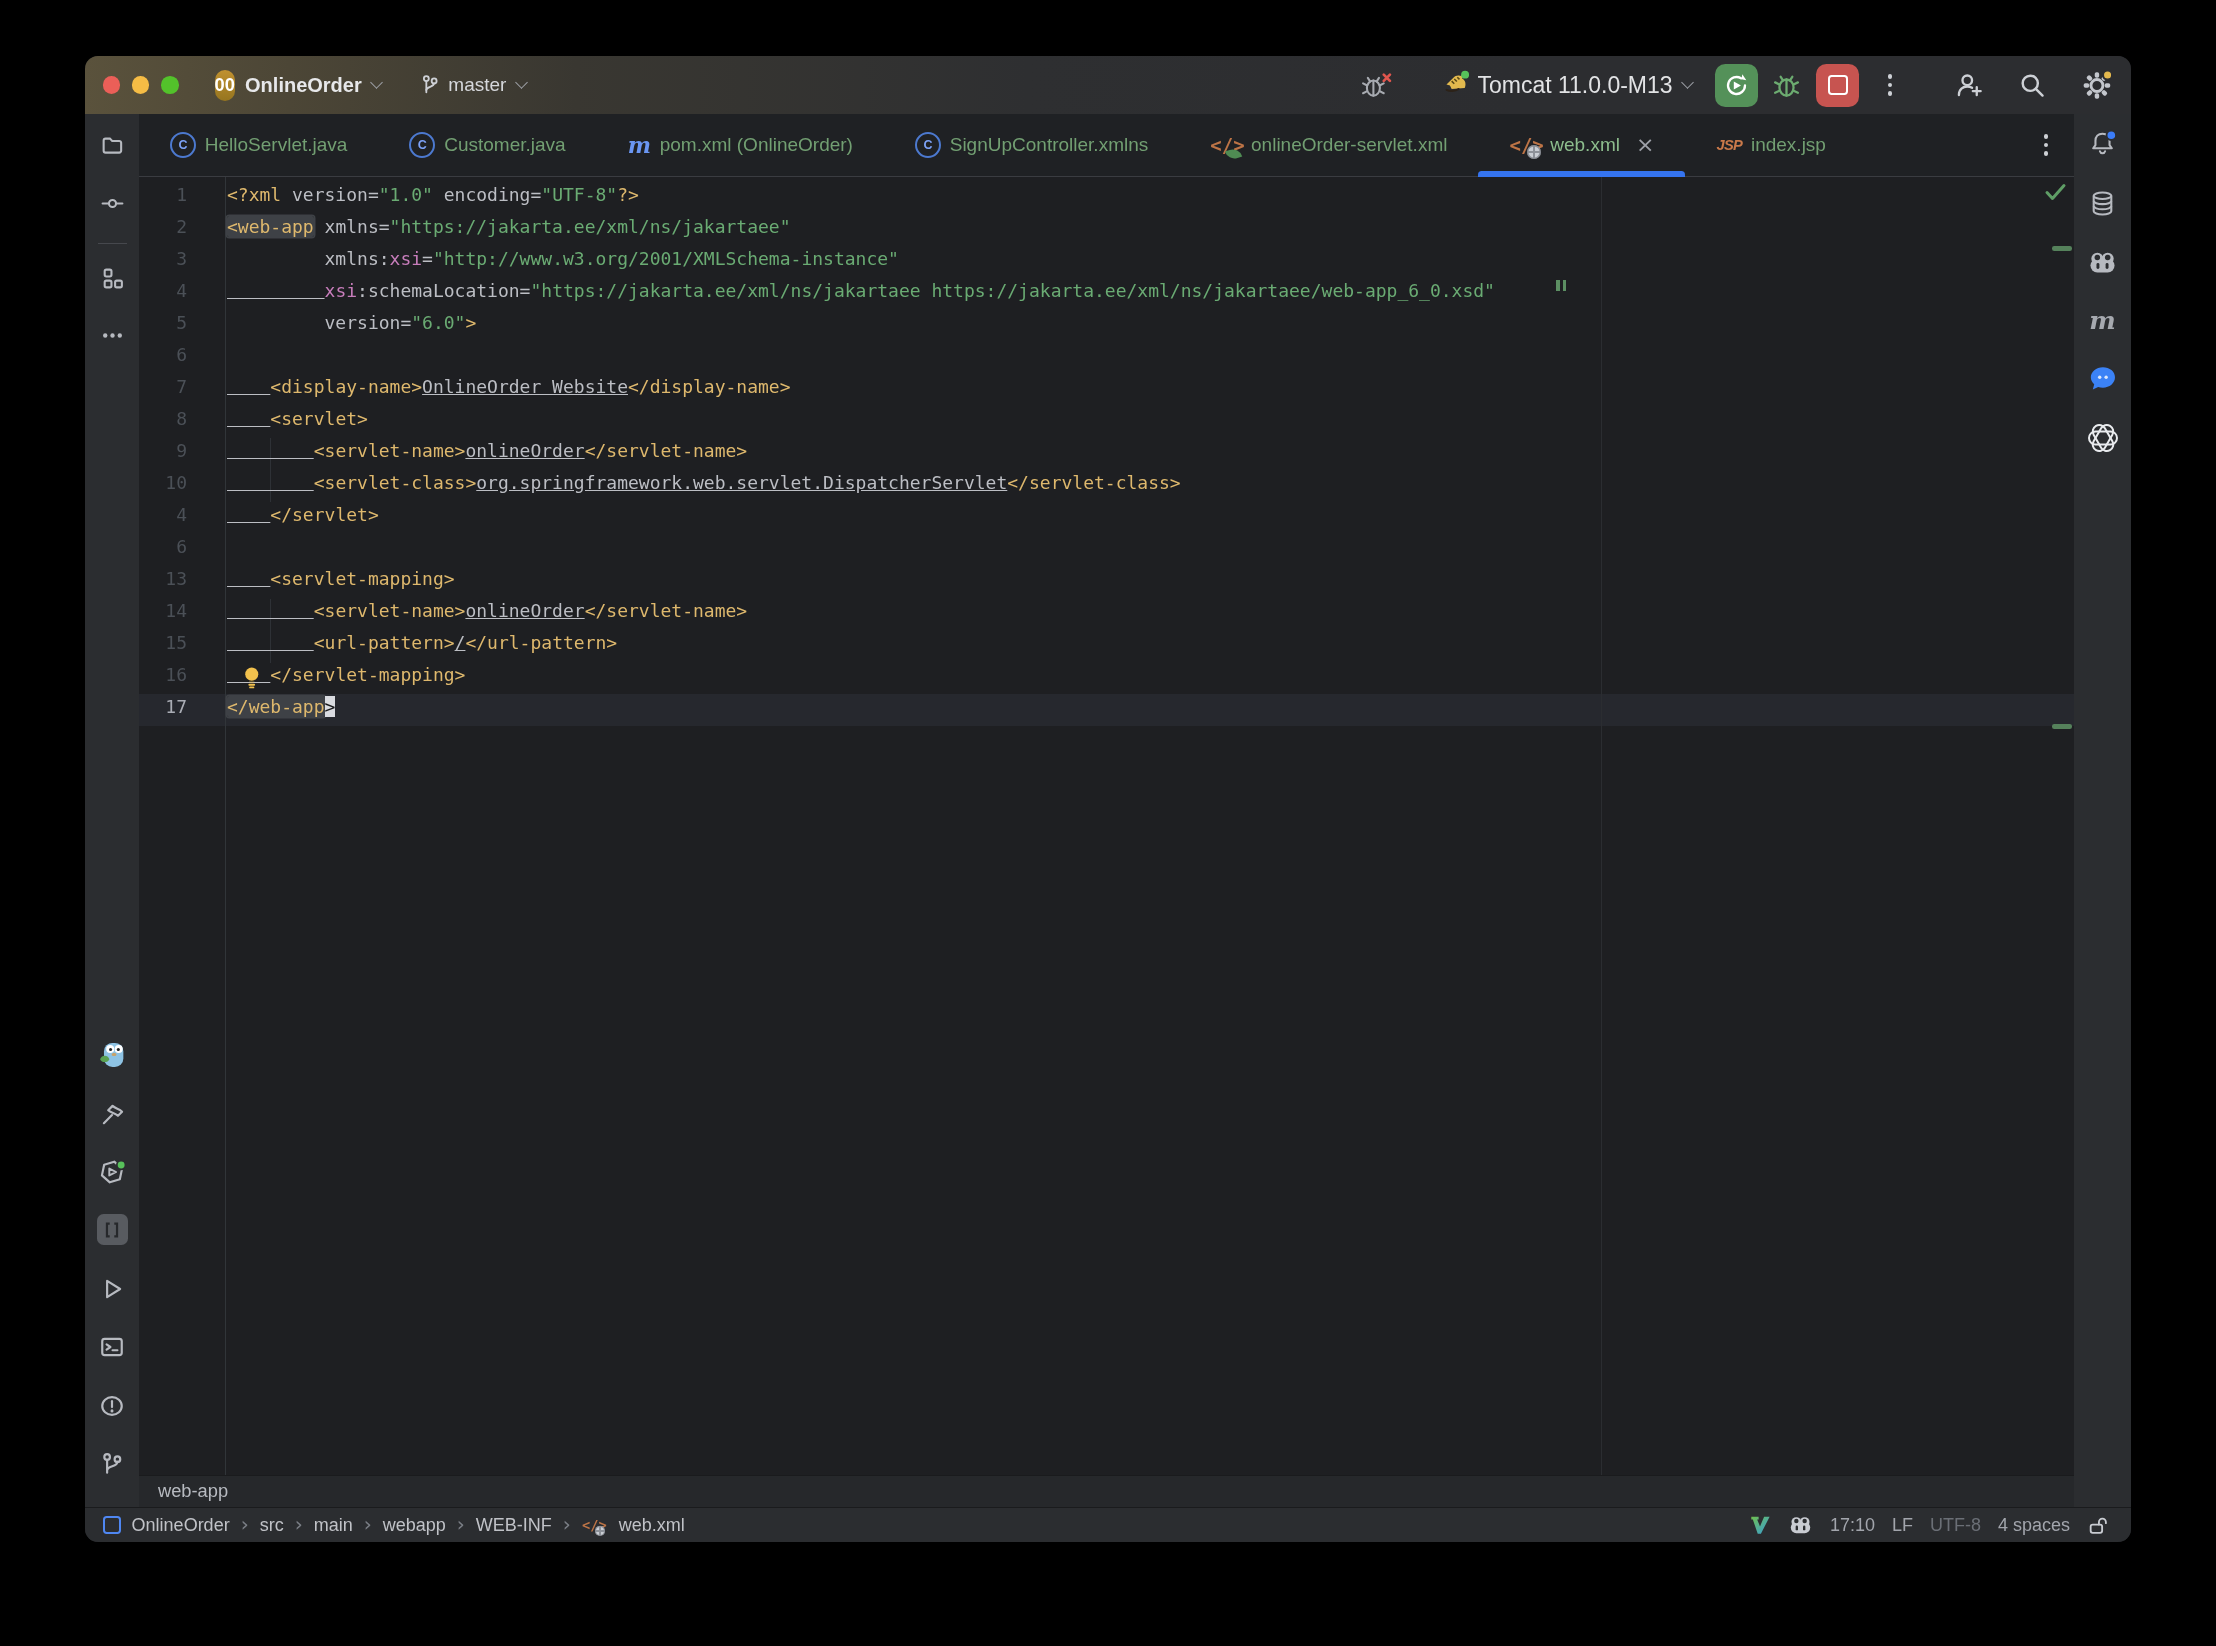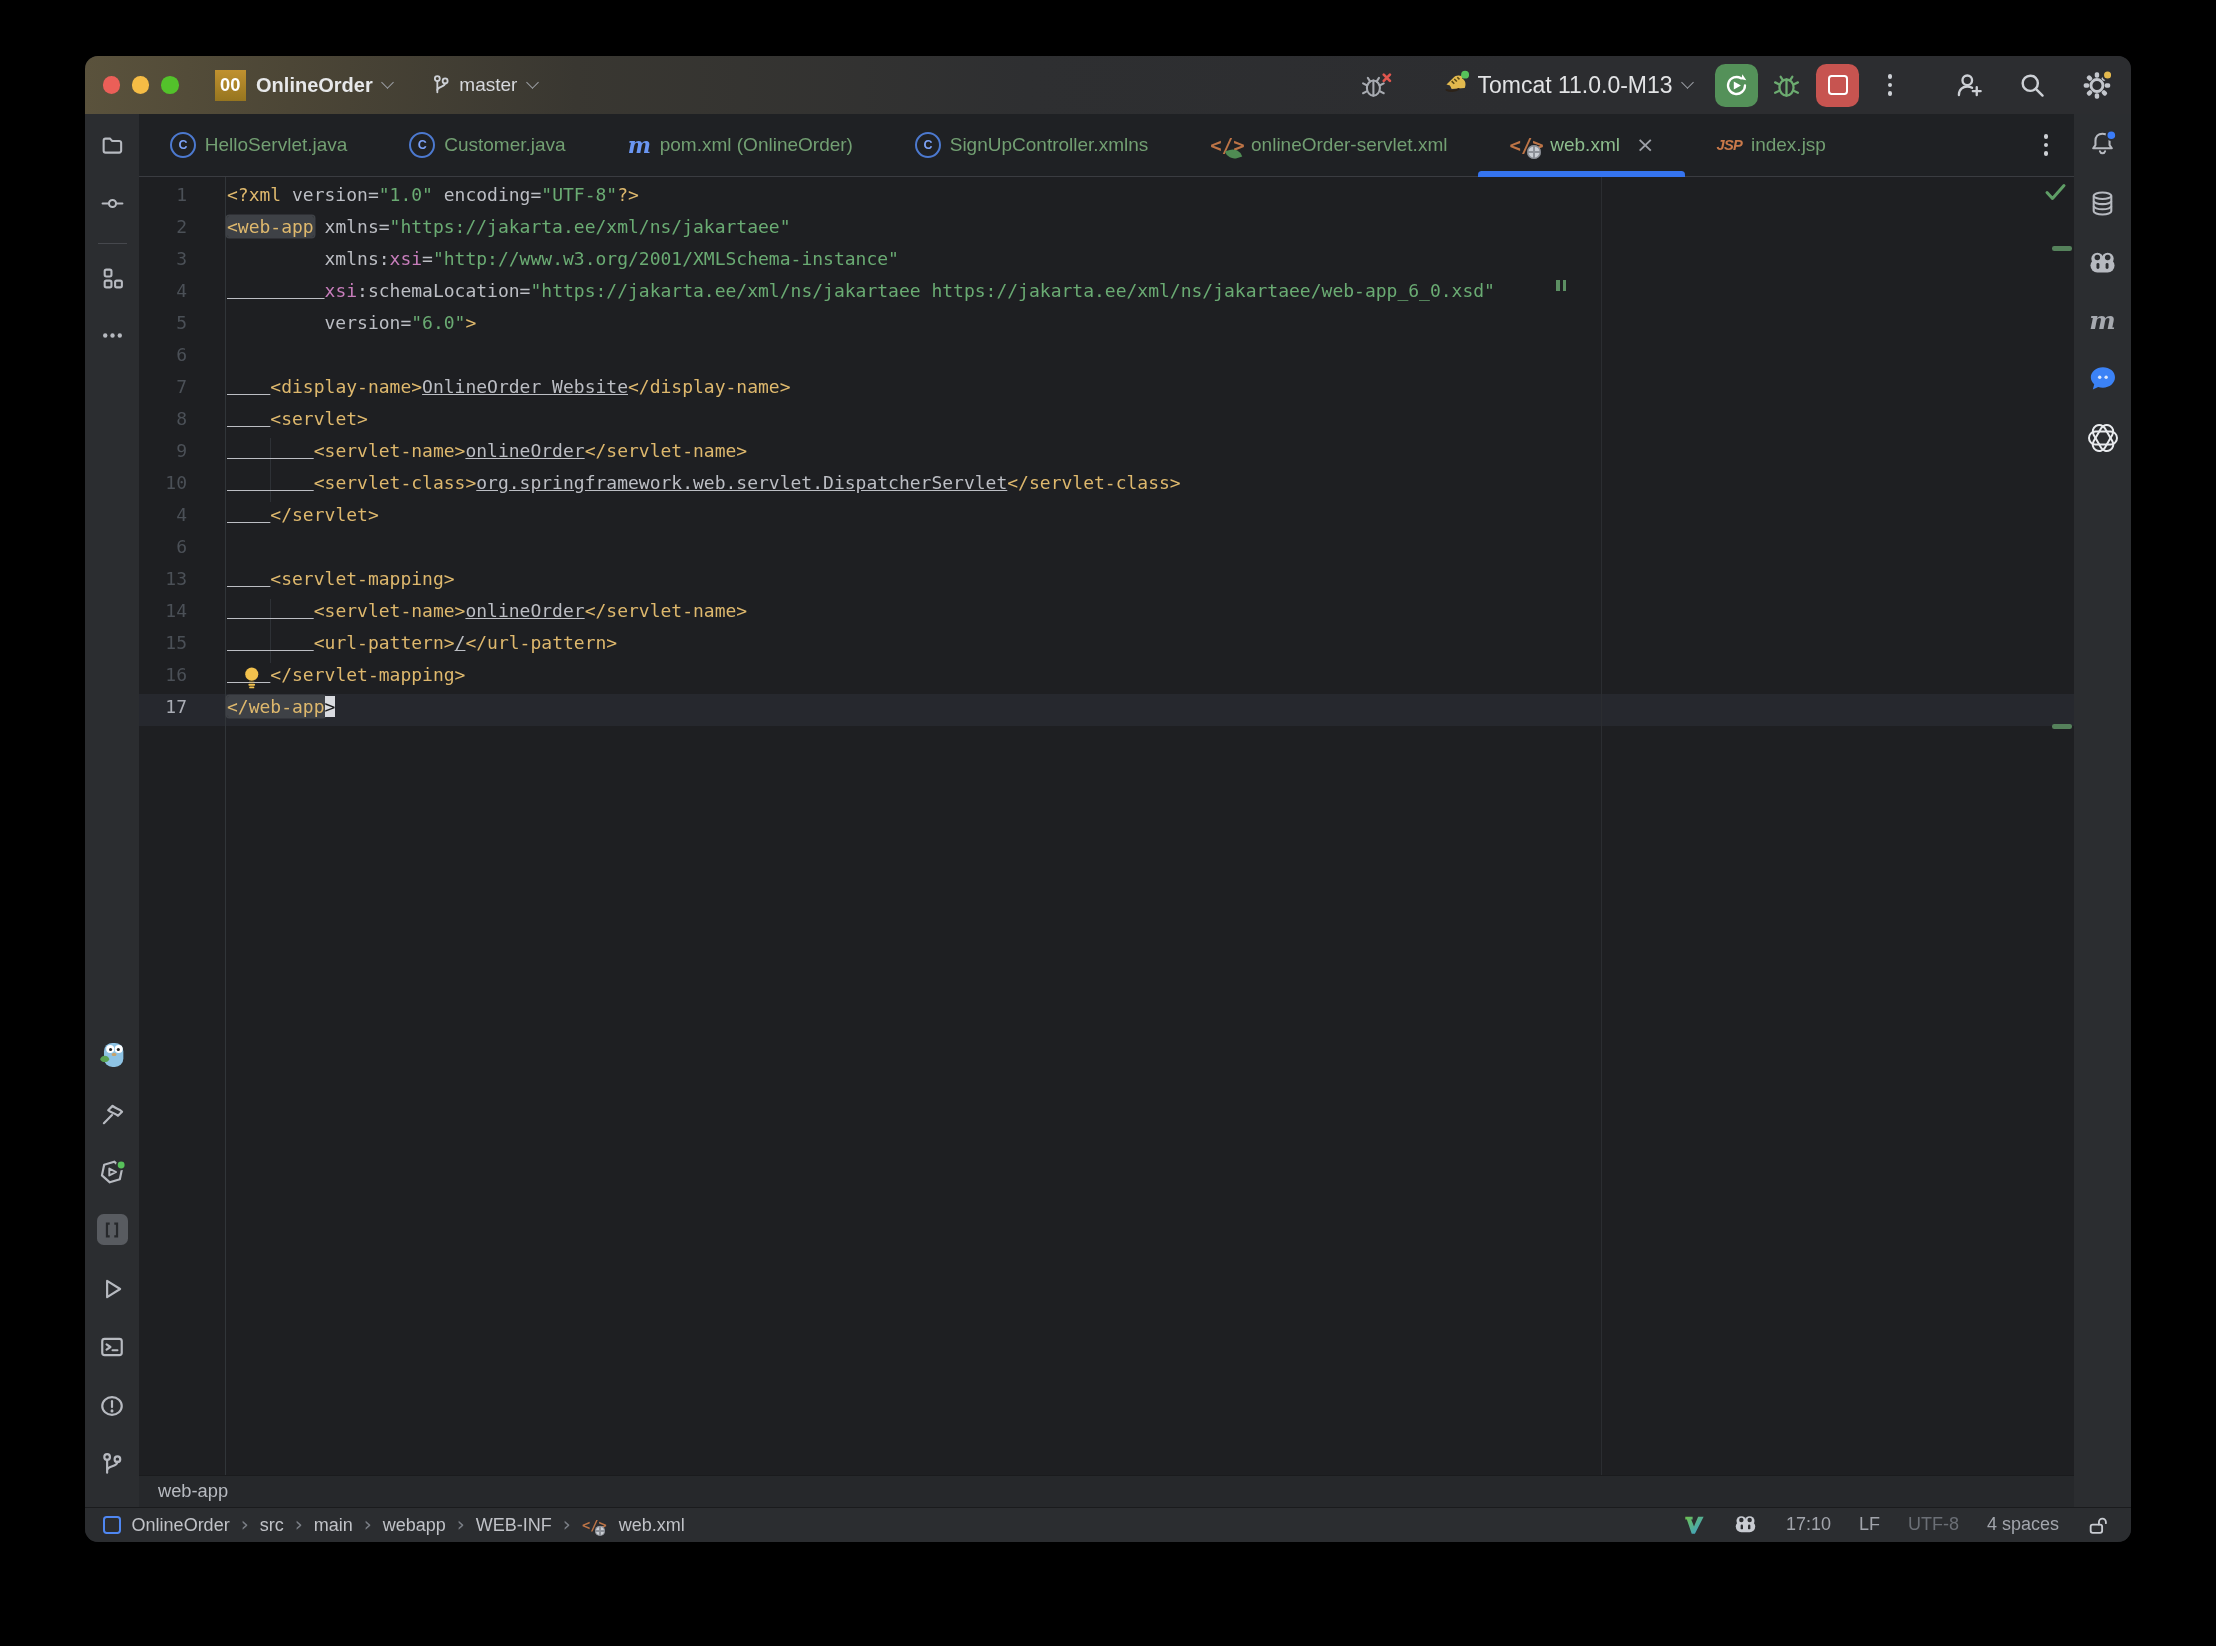--- a/index.html
+++ b/index.html
@@ -8,21 +8,21 @@
   .window{position:absolute;left:85px;top:56px;width:2046px;height:1486px;background:#1e1f22;
           border-radius:13px;overflow:hidden;display:flex;flex-direction:column;}
 
   
   .titlebar{flex:0 0 58px;display:flex;align-items:center;position:relative;
     background:linear-gradient(90deg,#5a523c 0%,#4c4636 10%,#393731 24%,#2e2f31 46%,#2c2d30 70%,#2c2d30 100%);}
   .traffic{display:flex;gap:11.7px;margin-left:17.6px;}
   .dot{width:17.6px;height:17.6px;border-radius:50%;}
   .dot.red{background:#eb5f58;}.dot.yellow{background:#f5bc45;}.dot.green{background:#53c22b;}
   .proj{display:flex;align-items:center;margin-left:36px;}
-  .proj-badge{width:31px;height:31px;border-radius:0;background:linear-gradient(180deg,#c09130,#96751f);
+  .proj-badge{width:20px;height:31px;border-radius:13px;background:linear-gradient(180deg,#c09130,#96751f);
     color:#fff;font-weight:bold;font-size:18.3px;display:flex;align-items:center;justify-content:center;}
   .proj-name{margin-left:10.3px;color:#e7e8ea;font-size:20px;font-weight:600;}
   .chev{display:inline-block;width:8px;height:8px;border-right:1.9px solid #9ea1a7;
         border-bottom:1.9px solid #9ea1a7;transform:rotate(45deg);margin-left:10.3px;margin-top:-4.4px;}
   .branch{display:flex;align-items:center;margin-left:38px;color:#d6d8dc;font-size:19px;}
   .branch svg{margin-right:7.3px;}
   .tb-right{margin-left:auto;display:flex;align-items:center;}
   .tb-right .sp69{margin-left:51px;}.tb-right .sp31{margin-left:23px;}
   .tb-right .sp19{margin-left:14px;}.tb-right .sp21{margin-left:15.4px;}
   .tb-right .sp79{margin-left:58px;}.tb-right .sp46{margin-left:34px;}
@@ -95,21 +95,21 @@
   
   .breadcrumbs{flex:0 0 31.5px;background:#26282b;border-top:0.7px solid #1a1b1d;display:flex;align-items:center;
                padding-left:19px;color:#b7bac0;font-size:18.3px;}
 
   
   .statusbar{flex:0 0 34px;background:#2b2d30;border-top:0.7px solid #1a1b1d;display:flex;align-items:center;
              padding:0 22px 0 17.6px;font-size:18px;color:#c0c2c7;}
   .sb-path{display:flex;align-items:center;gap:11px;}
   .sb-sep{color:#7a7e85;font-size:20px;margin-top:-2.2px;font-family:"DejaVu Sans",sans-serif;}
   .module-ic{width:14px;height:14px;border:2.2px solid #4f87f2;border-radius:3.7px;display:inline-block;}
-  .sb-right{margin-left:auto;display:flex;gap:28px;color:#a2a5ac;}
+  .sb-right{margin-left:auto;display:flex;align-items:center;gap:17px;color:#a2a5ac;}
   .sb-right .dim{color:#6b6f76;}
   .sb-xmlic{transform:scale(0.72);transform-origin:left center;margin-right:-5.9px;}
 
   
   .rosette{position:relative;width:29px;height:29px;}
   .rosette i{position:absolute;left:50%;top:50%;width:26px;height:11px;border:2.2px solid #e9ebee;border-radius:8.8px;}
   .rosette i:nth-child(1){transform:translate(-50%,-50%) rotate(0deg);}
   .rosette i:nth-child(2){transform:translate(-50%,-50%) rotate(60deg);}
   .rosette i:nth-child(3){transform:translate(-50%,-50%) rotate(120deg);}
 </style>

